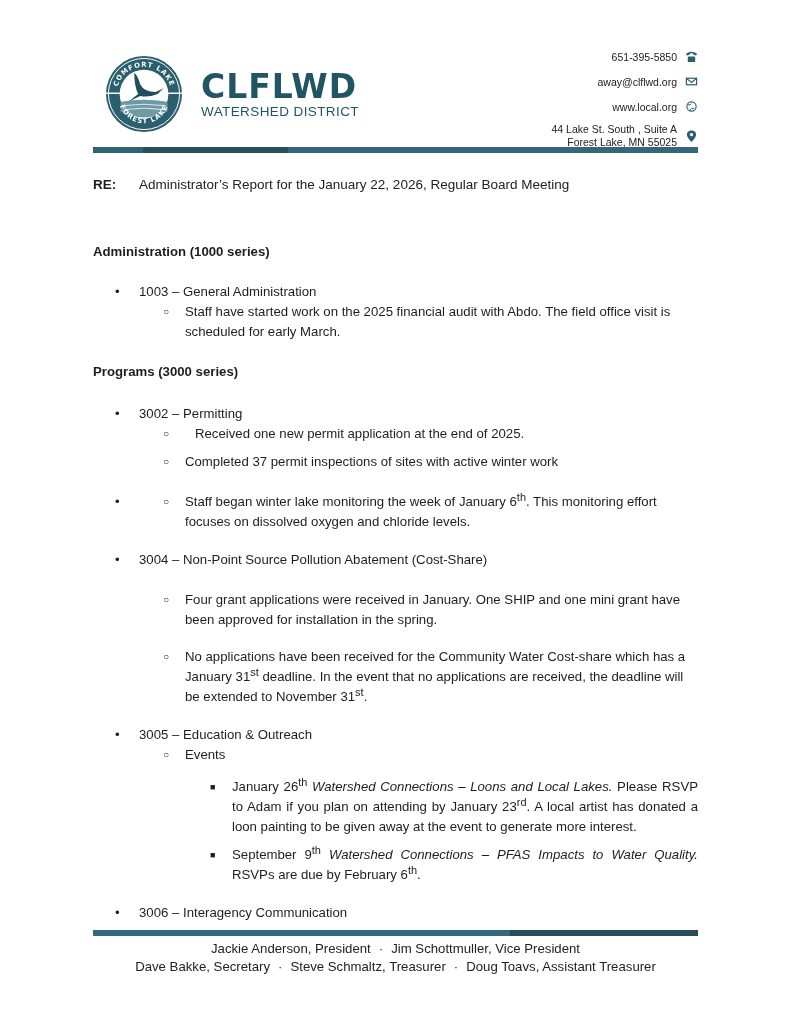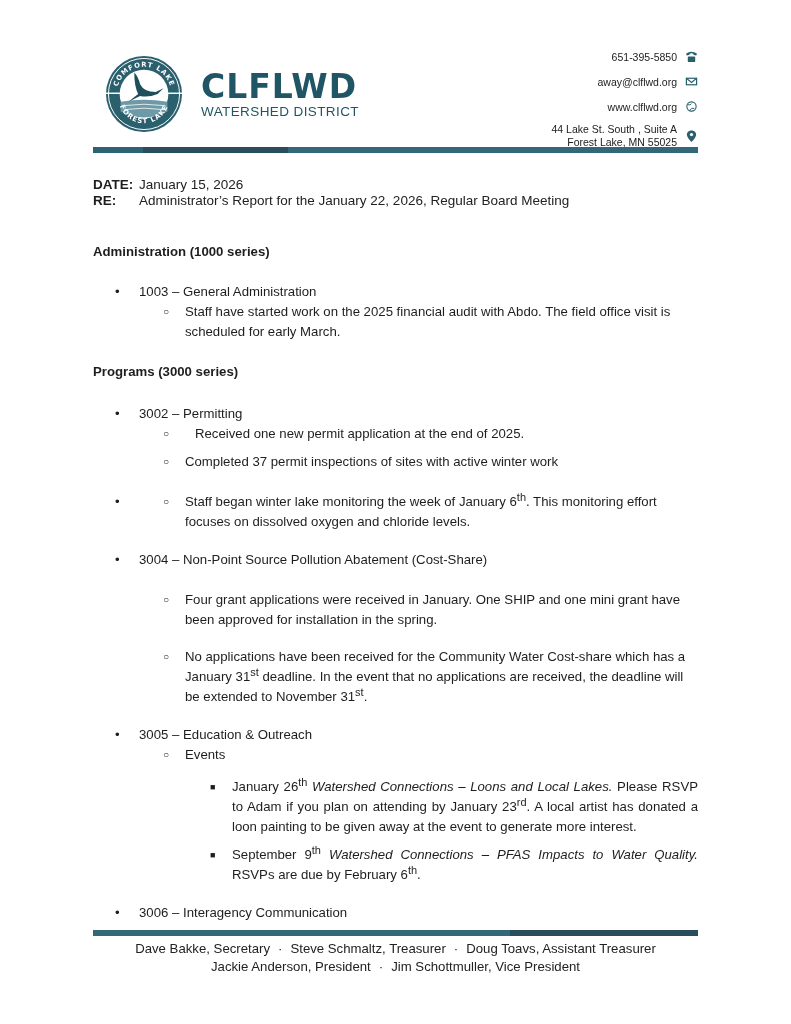--- a/index.html
+++ b/index.html
@@ -87,21 +87,21 @@
     </svg>
   </div>
   <div class="contact-row">
     <span class="txt">away@clflwd.org</span>
     <svg class="ic" viewBox="0 0 14 14">
       <rect x="1.5" y="3.5" width="11" height="7" fill="none" stroke="#2a5f6e" stroke-width="1.3"></rect>
       <path d="M1.5,3.5 L7,8 L12.5,3.5" fill="none" stroke="#2a5f6e" stroke-width="1.2"></path>
     </svg>
   </div>
   <div class="contact-row">
-    <span class="txt">www.clflwd.org</span>
+    <span class="txt">www.local.org</span>
     <svg class="ic" viewBox="0 0 14 14">
       <circle cx="7" cy="7" r="5" fill="none" stroke="#2a5f6e" stroke-width="1.2"></circle>
       <path d="M3,5 Q6,6 7,4 M5,11 Q7,8 10,9" fill="none" stroke="#2a5f6e" stroke-width="1"></path>
     </svg>
   </div>
   <div class="contact-row addr">
     <span class="txt">
       <span>44 Lake St. South , Suite A</span><br>
       <span>Forest Lake, MN 55025</span>
     </span>
@@ -113,24 +113,20 @@
 </div>
 
 <div class="rule rule-top">
   <div class="seg" style="width:50px;background:#2d6373"></div>
   <div class="seg" style="width:145px;background:#2a4d5c"></div>
   <div class="seg" style="flex:1;background:#33677a"></div>
 </div>
 
 <div class="memo">
   <div class="memo-row">
-    <span class="lbl">DATE:</span>
-    <span class="val">January 15, 2026</span>
-  </div>
-  <div class="memo-row">
     <span class="lbl">RE:</span>
     <span class="val">Administrator’s Report for the January 22, 2026, Regular Board Meeting</span>
   </div>
 </div>
 
 <div class="content">
   <p class="sec-h">Administration (1000 series)</p>
   <div style="height:20px"></div>
   <div class="l1">
     <span class="b">•</span>
@@ -217,18 +213,18 @@
   </div>
 </div>
 
 <div class="rule rule-bottom">
   <div class="seg" style="flex:1;background:#33677a"></div>
   <div class="seg" style="width:188px;background:#2a4d5c"></div>
 </div>
 
 <div class="footer">
   <div>
+    <span>Jackie Anderson, President</span><span class="sep">·</span><span>Jim Schottmuller, Vice President</span>
+  </div>
+  <div>
     <span>Dave Bakke, Secretary</span><span class="sep">·</span><span>Steve Schmaltz, Treasurer</span><span class="sep">·</span><span>Doug Toavs, Assistant Treasurer</span>
   </div>
-  <div>
-    <span>Jackie Anderson, President</span><span class="sep">·</span><span>Jim Schottmuller, Vice President</span>
-  </div>
 </div>
 
 </body></html>

